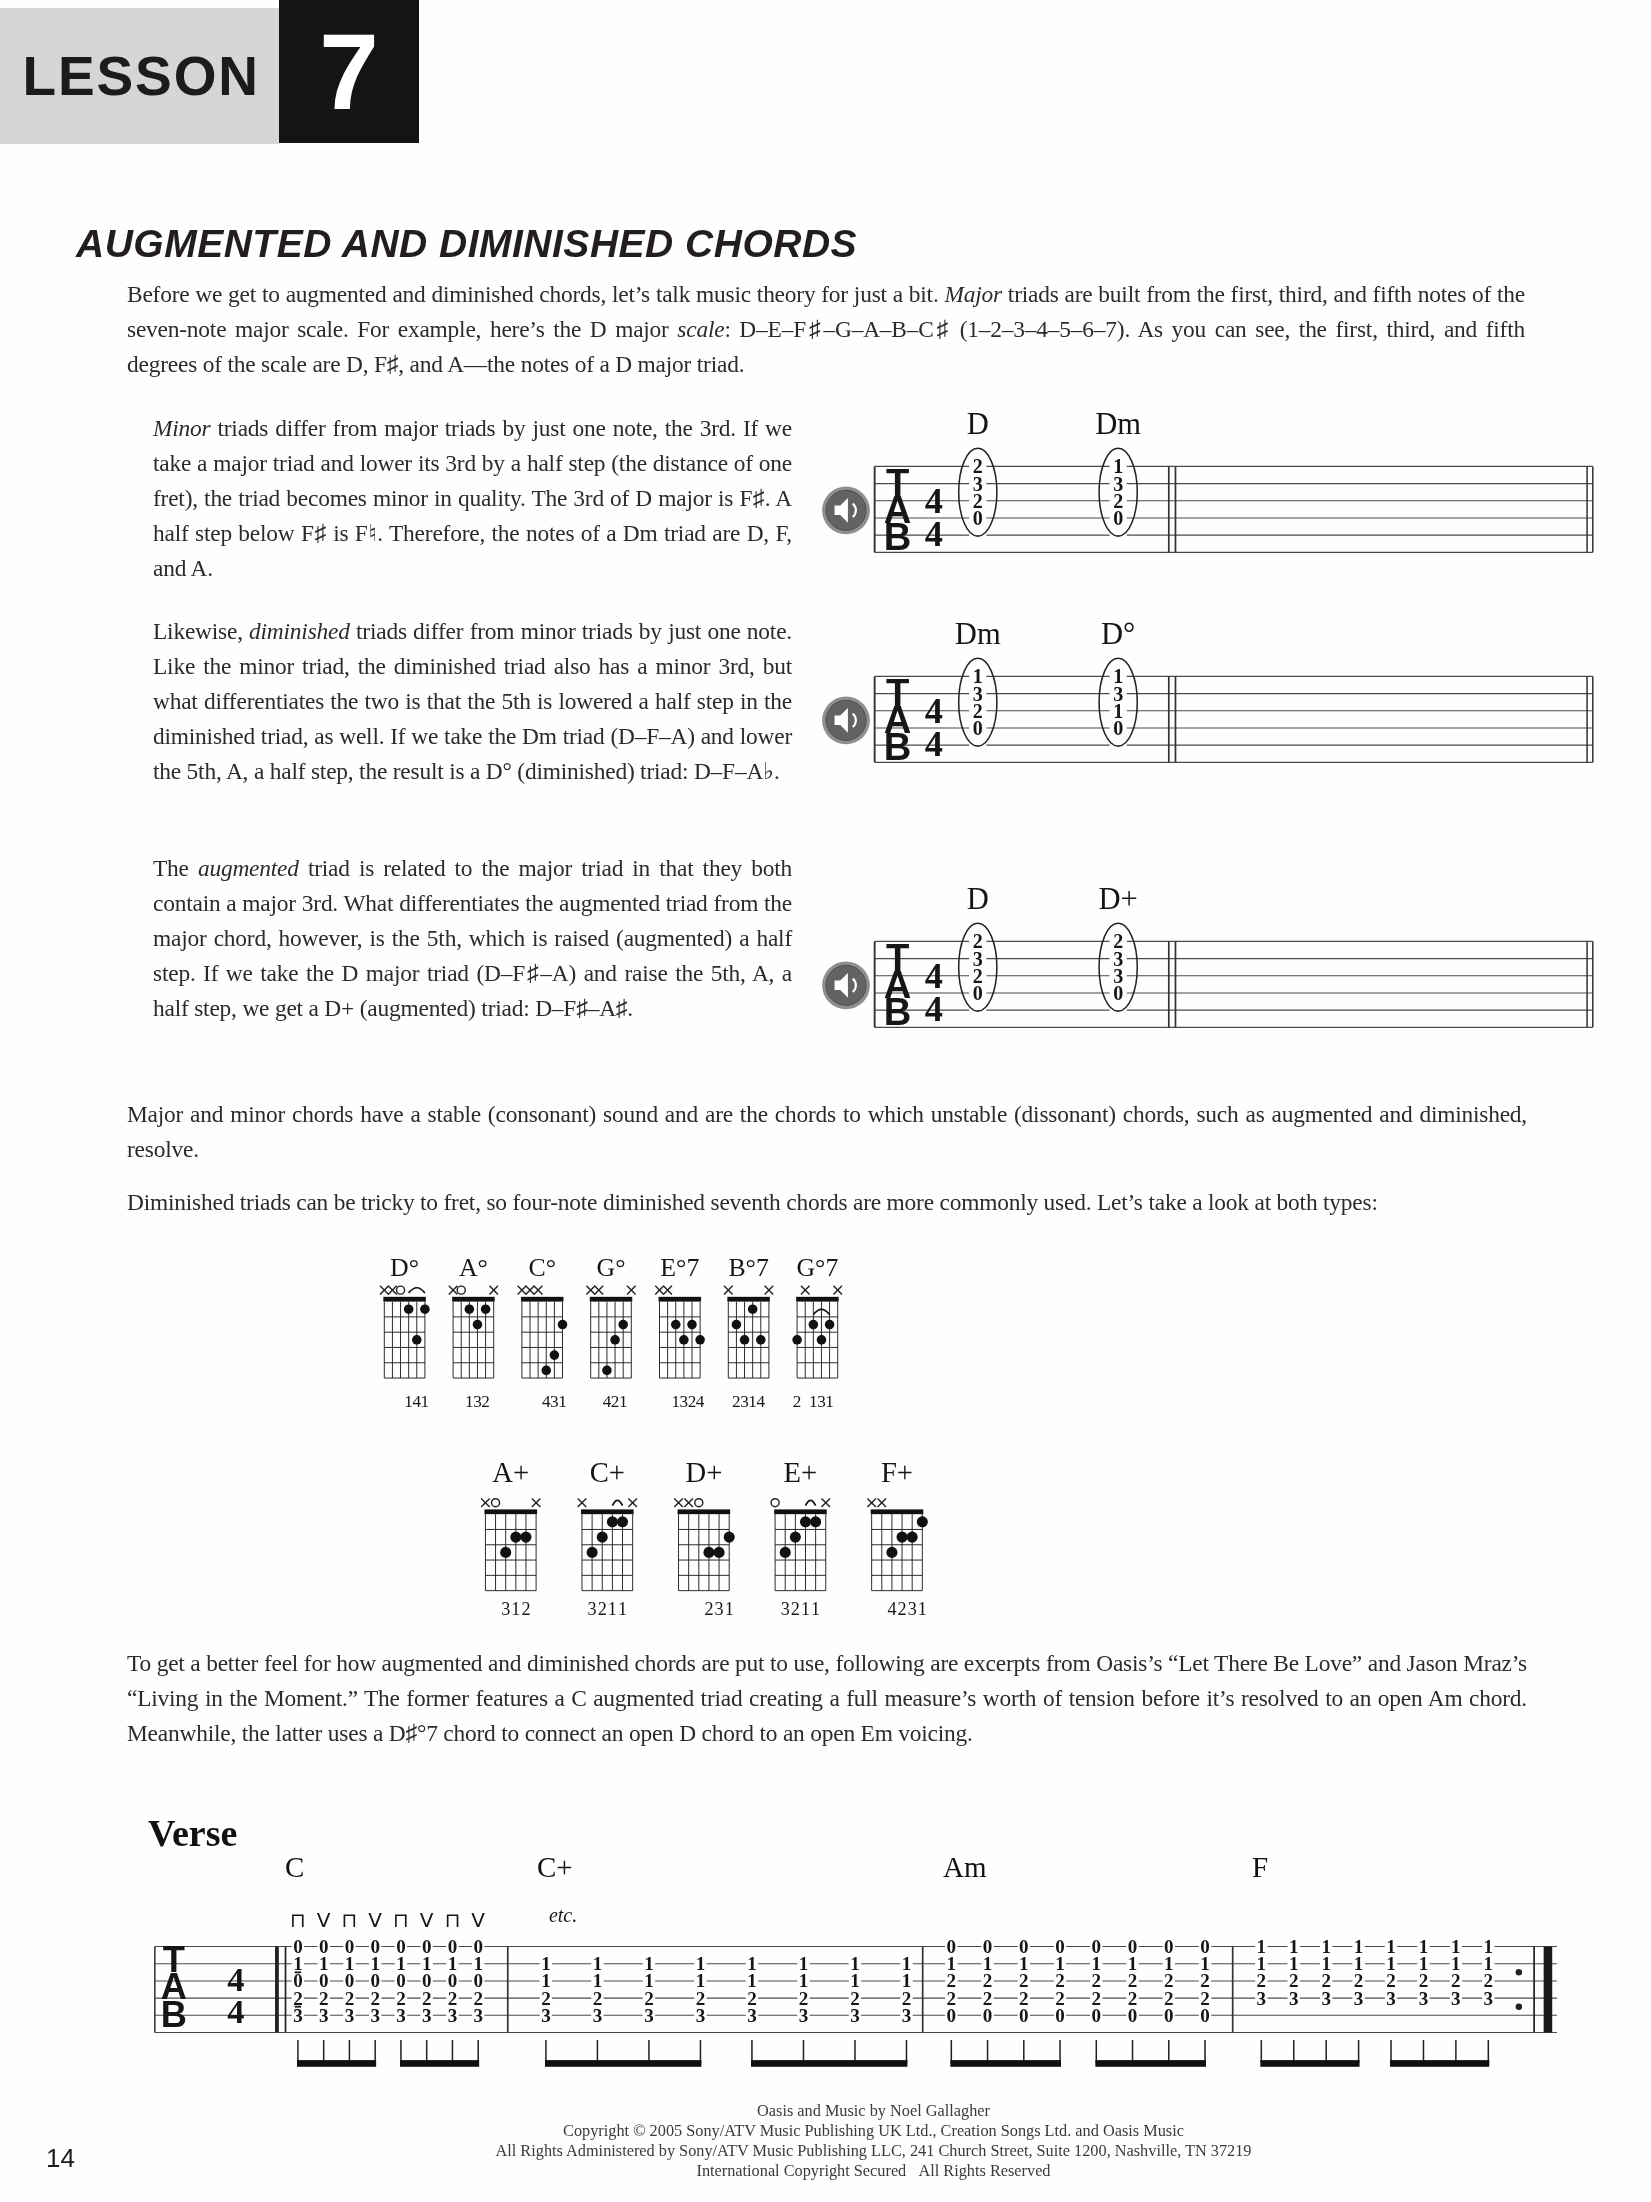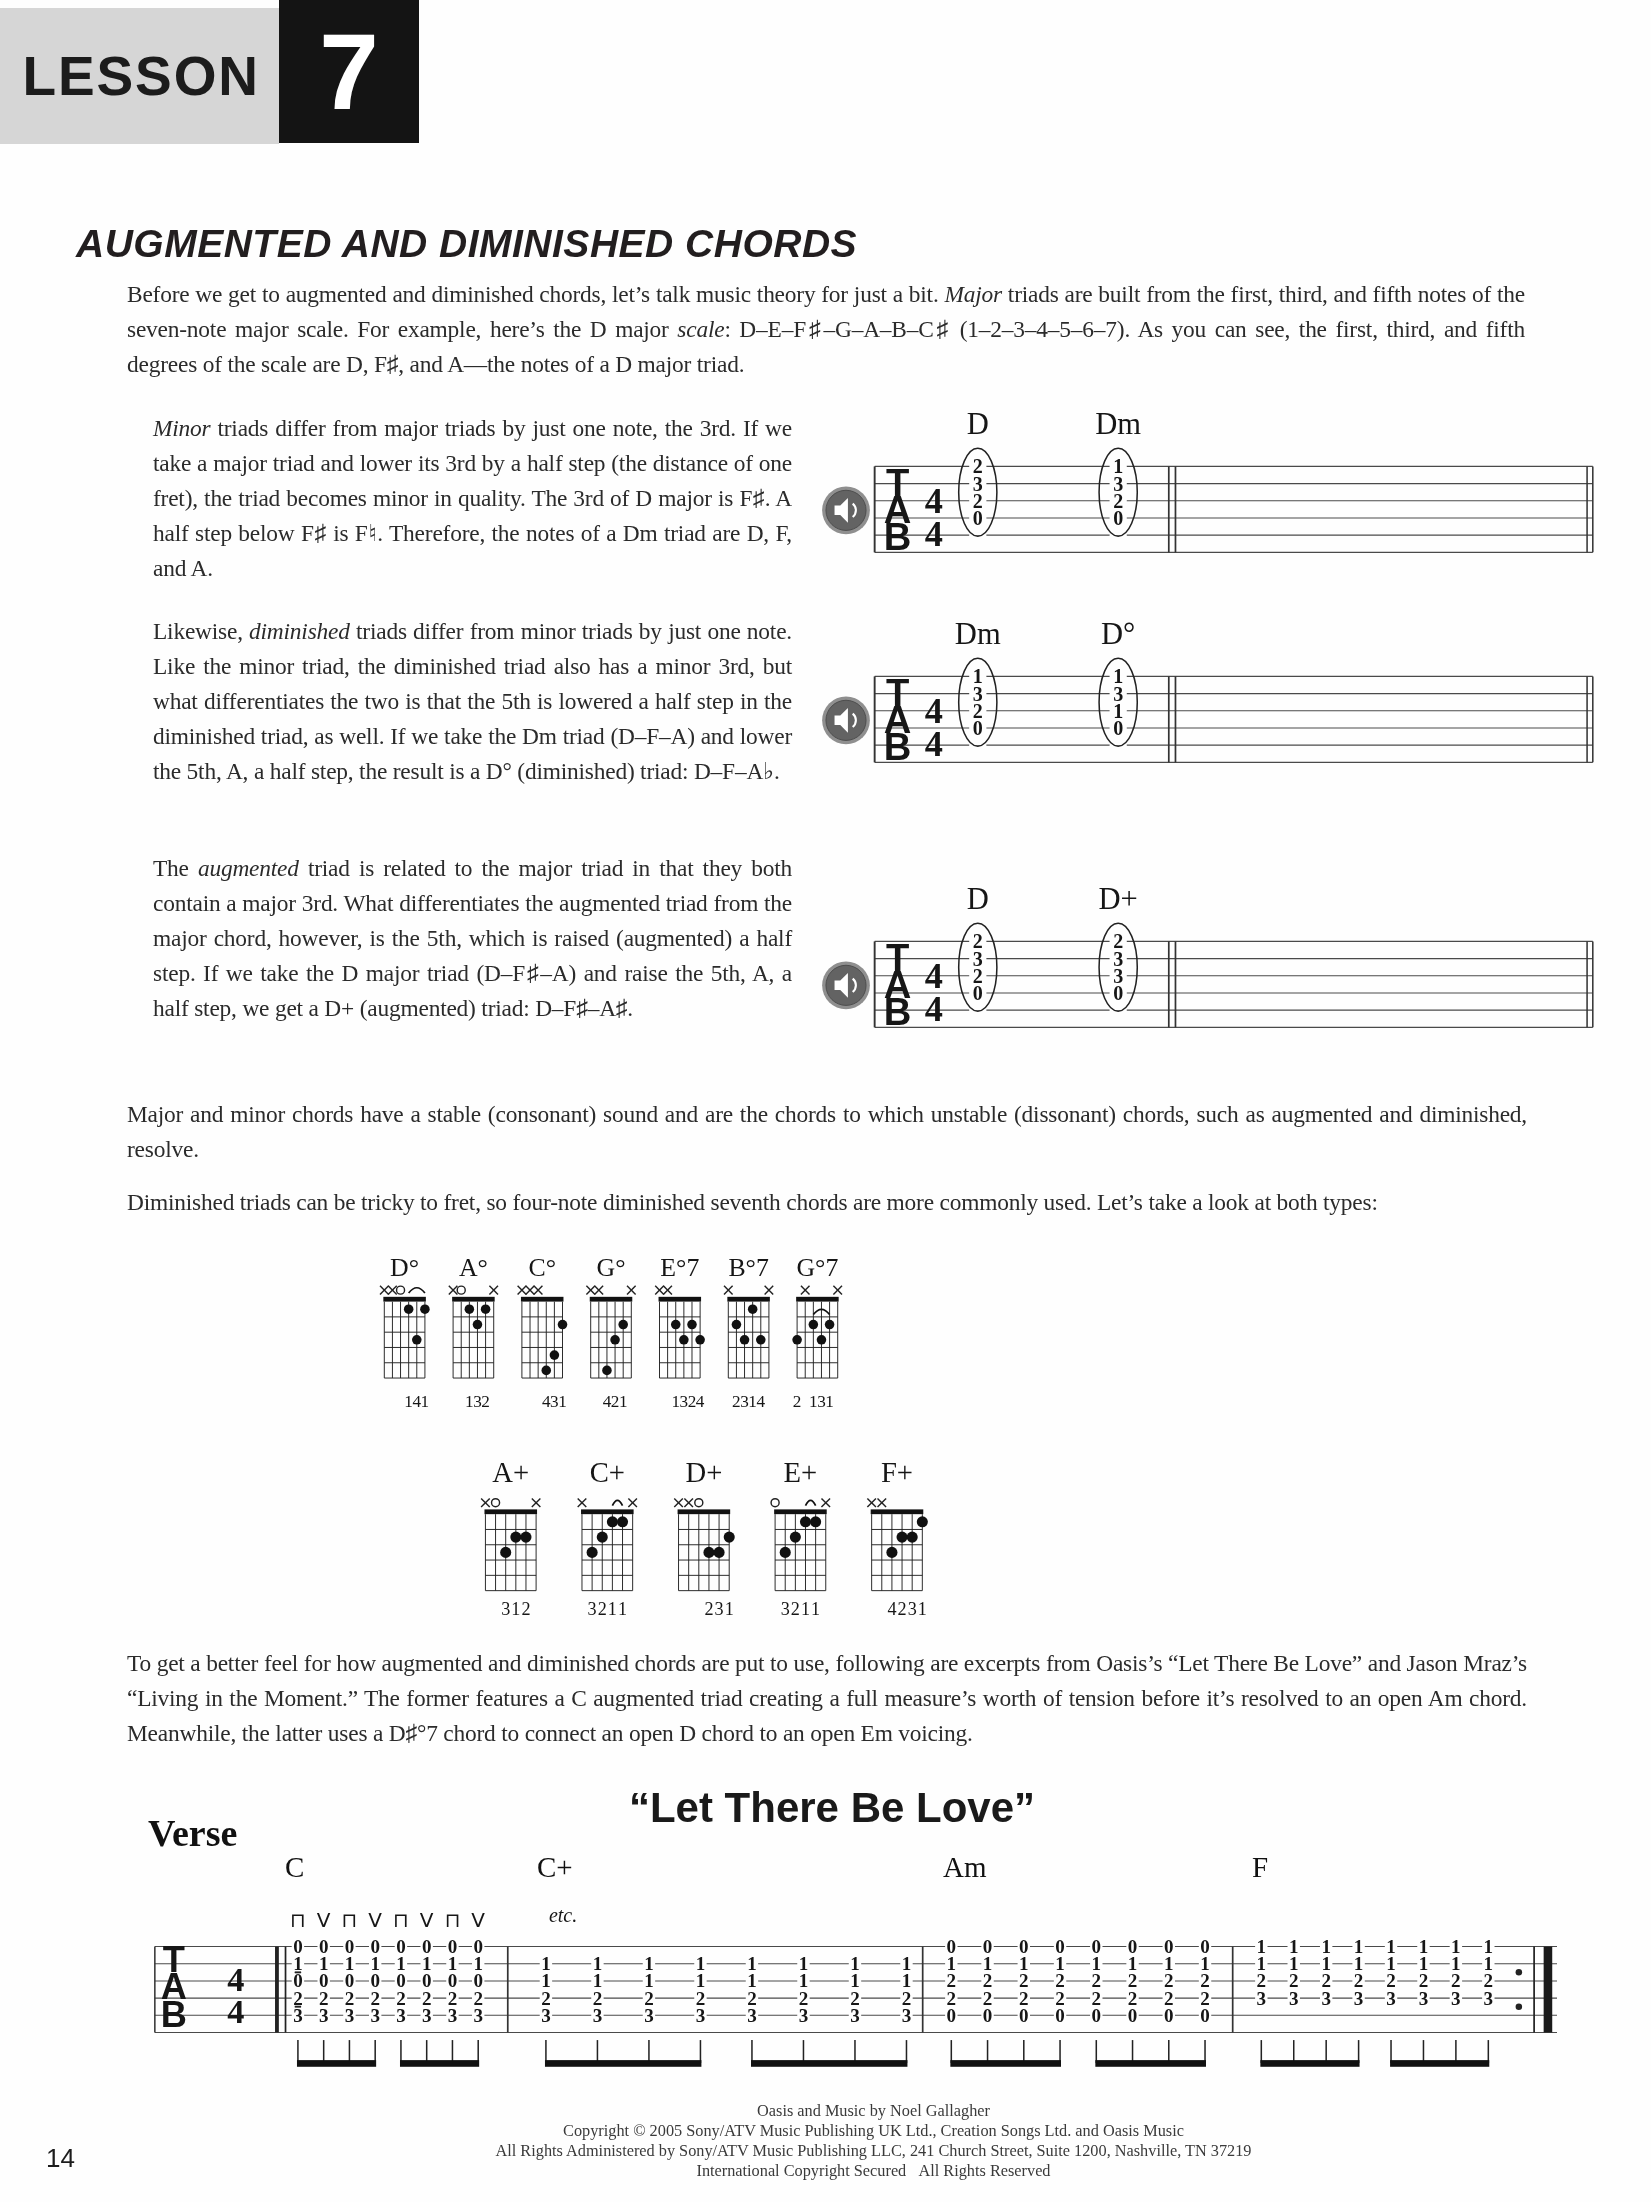--- a/index.html
+++ b/index.html
@@ -511,21 +511,20 @@
         <circle cx="470" cy="74" r="5.8" fill="#111"></circle>
         <text x="438.2" y="171" font-family="Liberation Serif, serif" font-size="19" text-anchor="middle" dominant-baseline="auto" fill="#161616" font-weight="normal" font-style="normal">4</text>
         <text x="448.8" y="171" font-family="Liberation Serif, serif" font-size="19" text-anchor="middle" dominant-baseline="auto" fill="#161616" font-weight="normal" font-style="normal">2</text>
         <text x="459.4" y="171" font-family="Liberation Serif, serif" font-size="19" text-anchor="middle" dominant-baseline="auto" fill="#161616" font-weight="normal" font-style="normal">3</text>
         <text x="470" y="171" font-family="Liberation Serif, serif" font-size="19" text-anchor="middle" dominant-baseline="auto" fill="#161616" font-weight="normal" font-style="normal">1</text>
       </g>
     </svg>
 
   <p class="body abs" style="left:127px;top:1646px;width:1400px">To get a better feel for how augmented and diminished chords are put to use, following are excerpts from Oasis’s “Let There Be Love” and Jason Mraz’s “Living in the Moment.” The former features a C augmented triad creating a full measure’s worth of tension before it’s resolved to an open Am chord. Meanwhile, the latter uses a D♯°7 chord to connect an open D chord to an open Em voicing.</p>
 
-  <div class="abs song-title" style="left:354px;top:1784px;width:956px">“Let There Be Love”</div>
   <div class="abs verse" style="left:148px;top:1811px">Verse</div>
 
   <span class="abs song-chord" style="left:285px;top:1851px">C</span>
   <span class="abs song-chord" style="left:537px;top:1851px">C+</span>
   <span class="abs song-chord" style="left:943px;top:1851px">Am</span>
   <span class="abs song-chord" style="left:1252px;top:1851px">F</span>
 
   <svg class="abs" style="left:134px;top:1897px" width="1482" height="186" id="bottom-tab" viewBox="0 0 1550 195">
       <line x1="20" y1="52" x2="1490" y2="52" stroke="#4a4a4a" stroke-width="1.1"></line>
       <line x1="20" y1="70" x2="1490" y2="70" stroke="#4a4a4a" stroke-width="1.1"></line>

